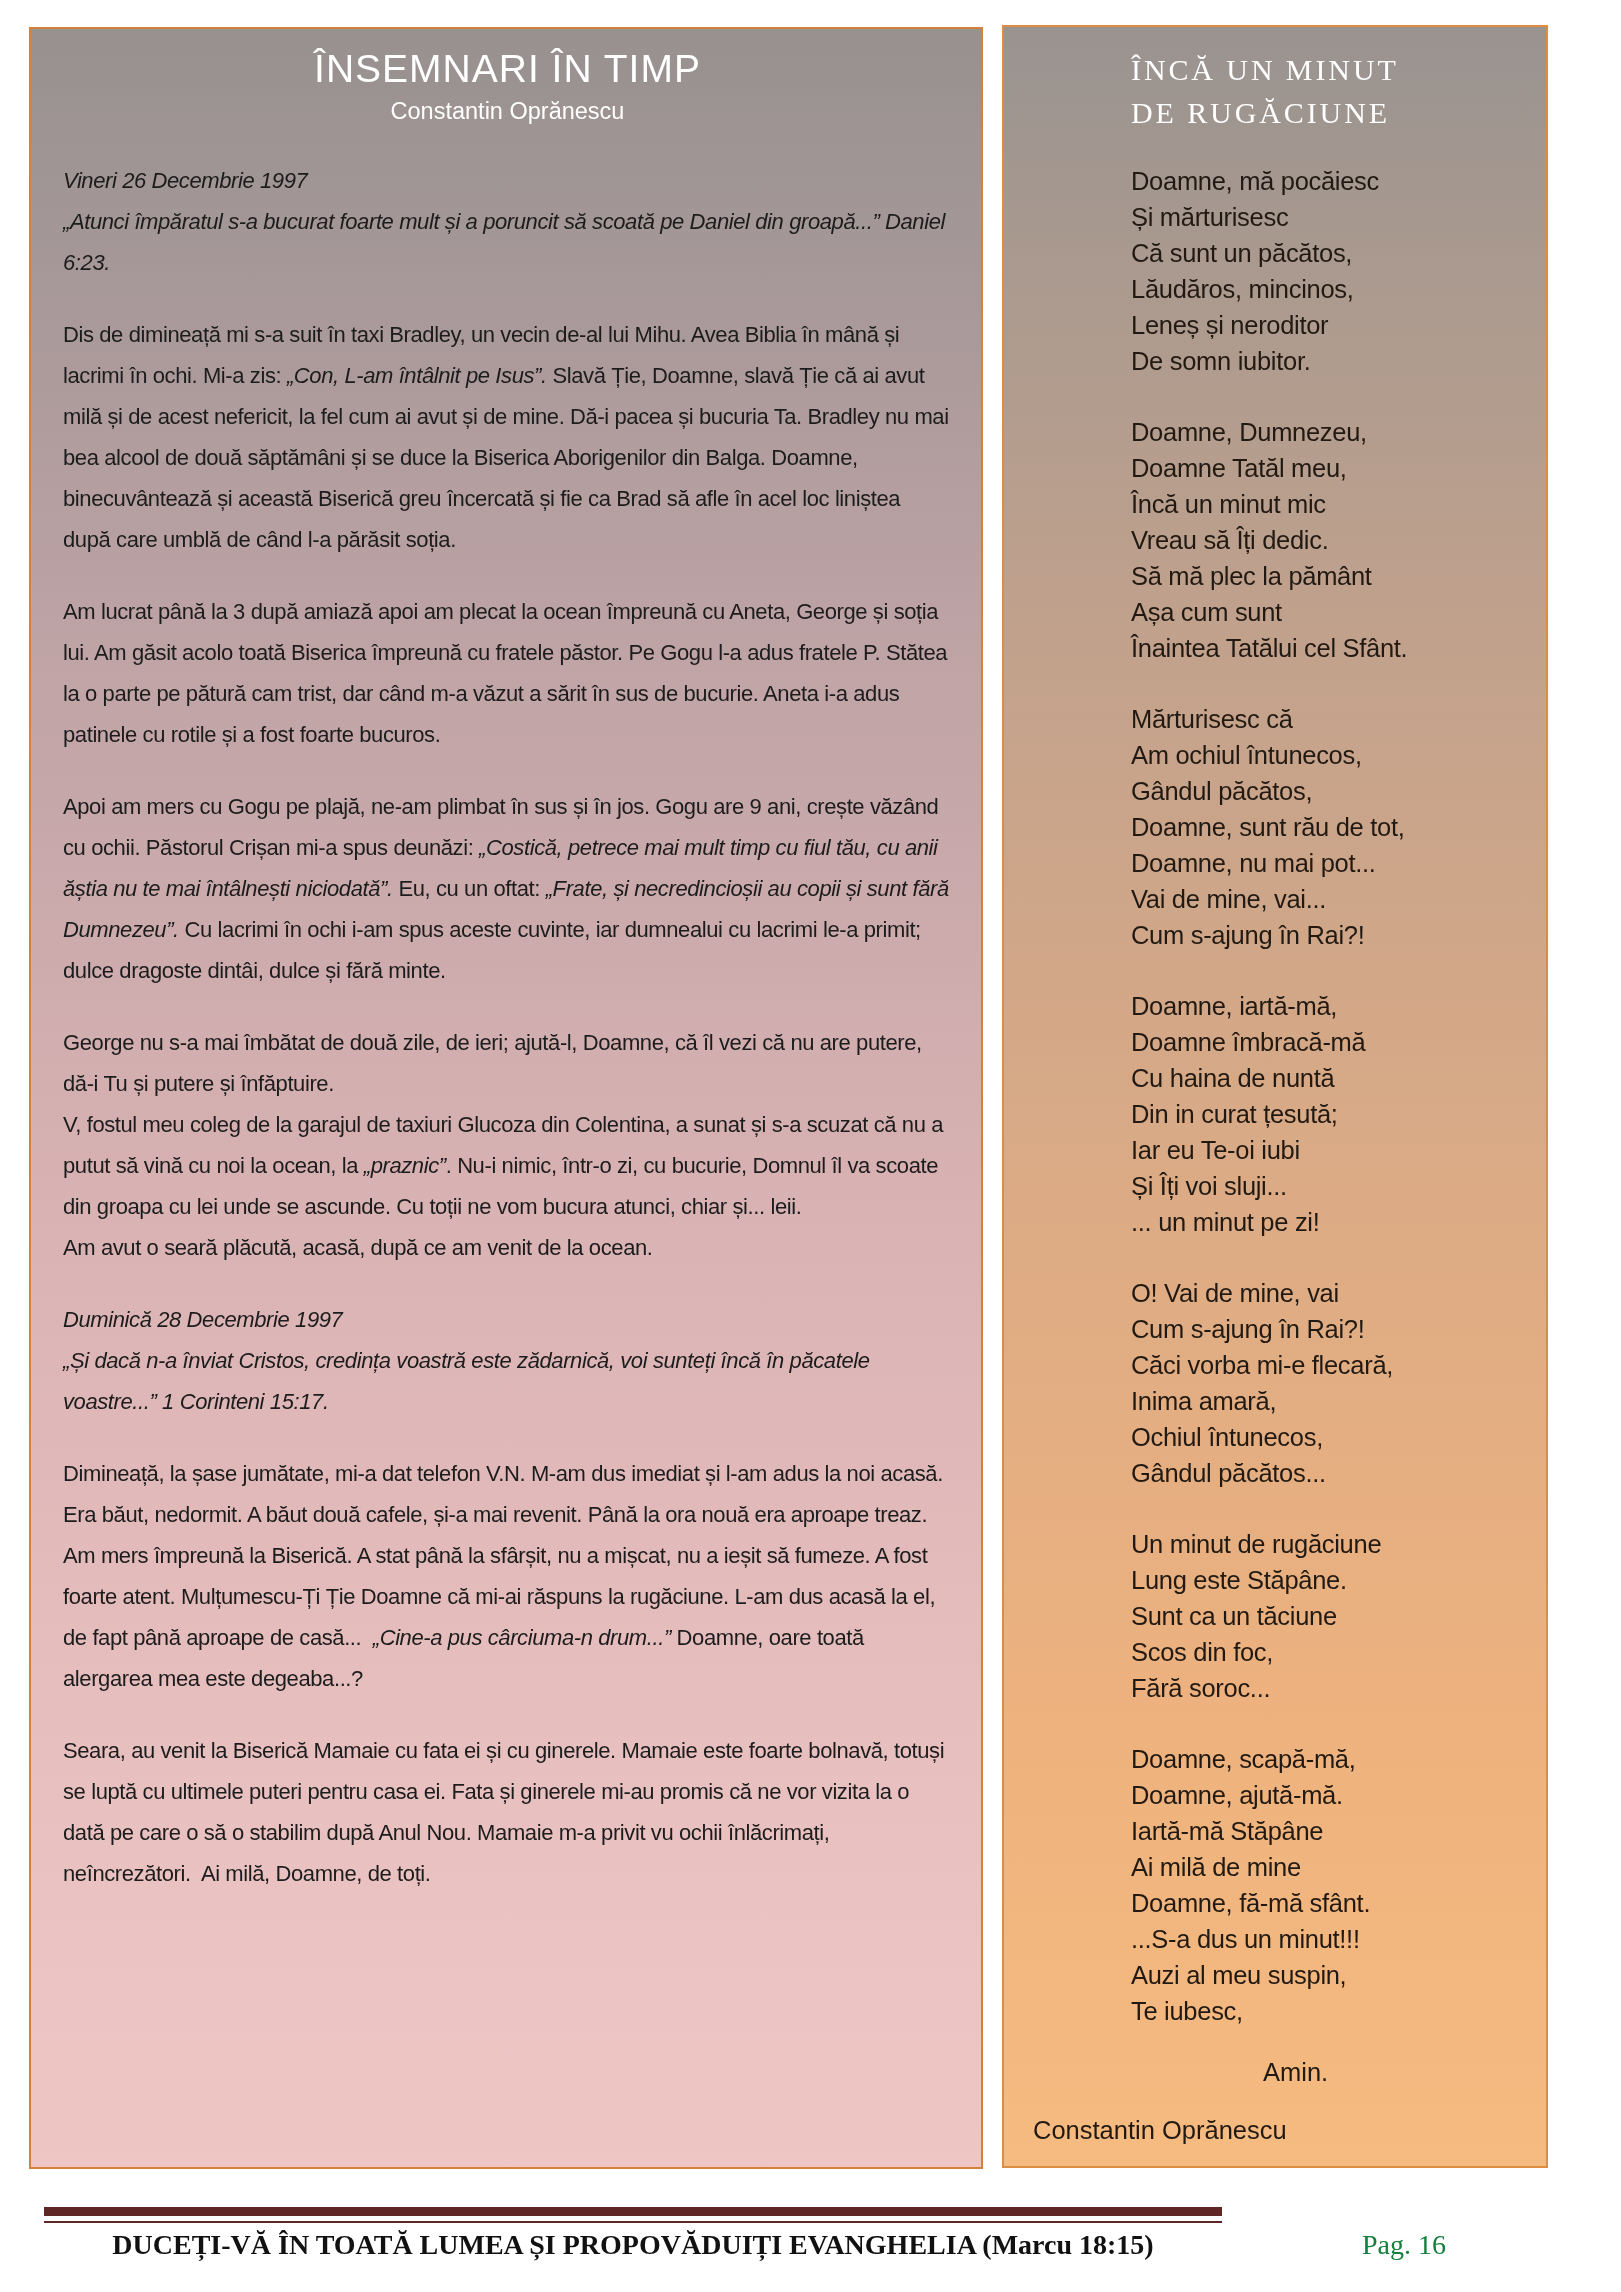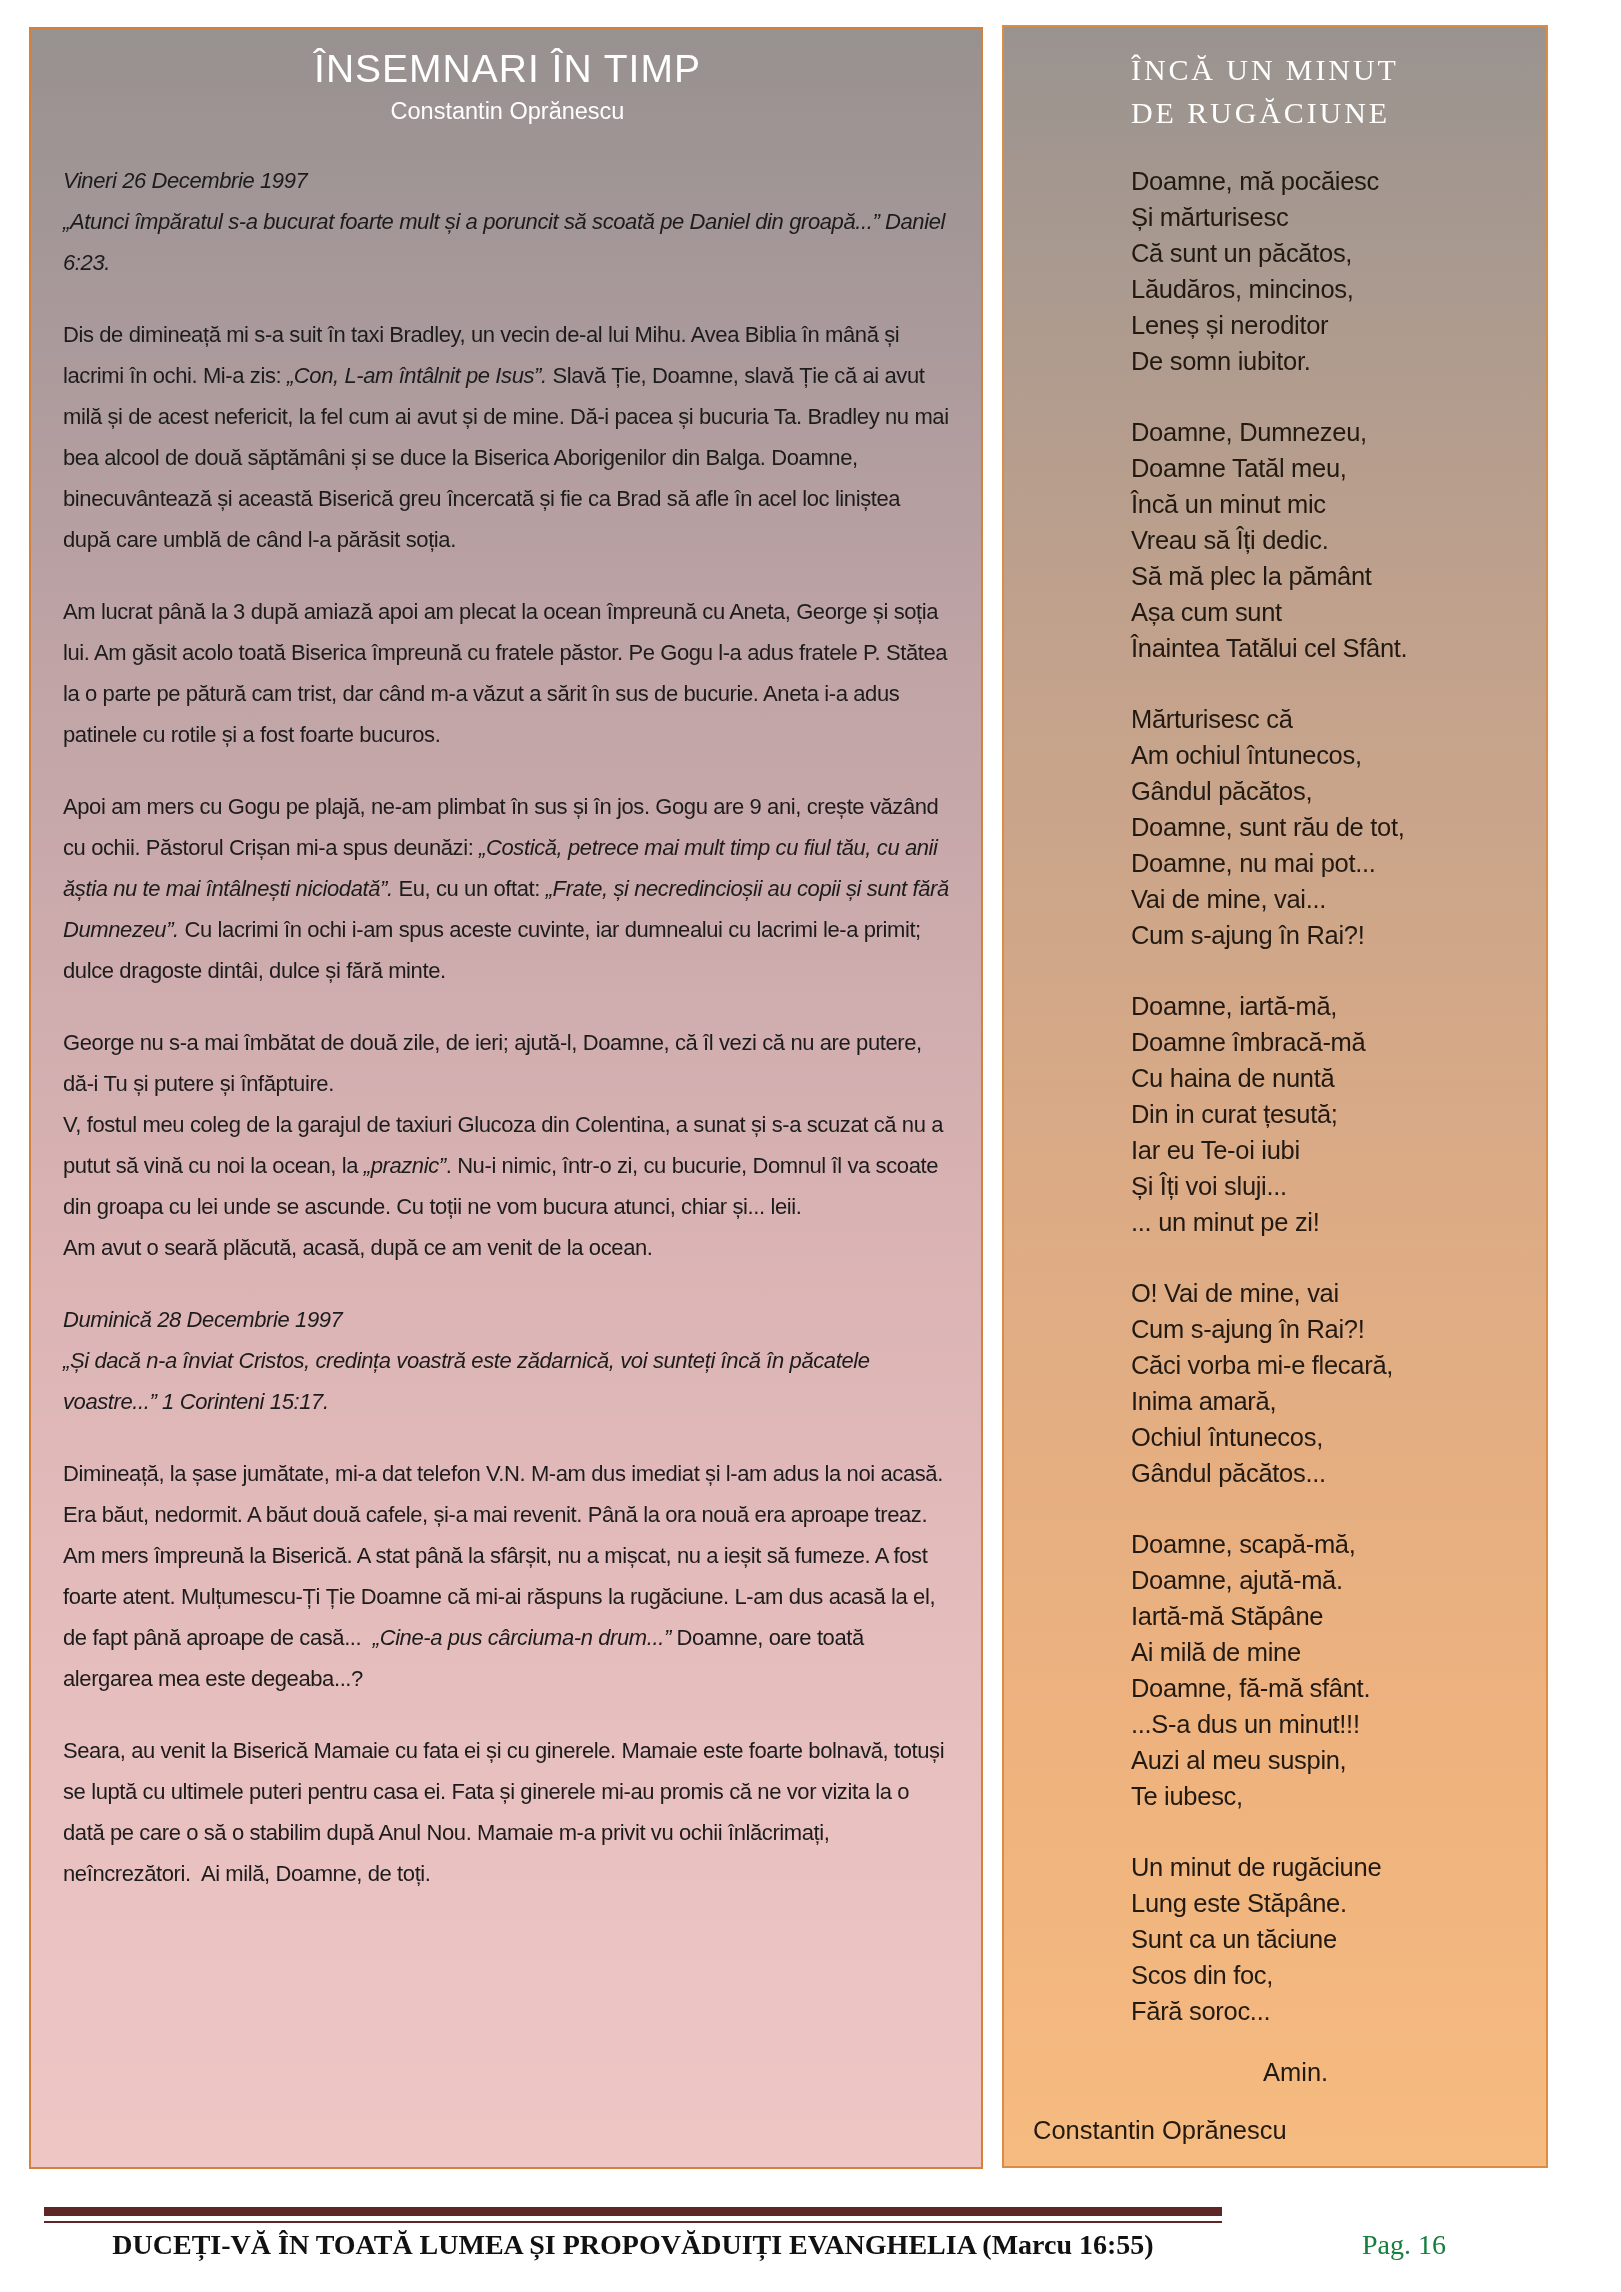--- a/index.html
+++ b/index.html
@@ -104,39 +104,39 @@
         </div>
         <div class="stanza">
           <div class="poem-line">O! Vai de mine, vai</div>
           <div class="poem-line">Cum s-ajung în Rai?!</div>
           <div class="poem-line">Căci vorba mi-e flecară,</div>
           <div class="poem-line">Inima amară,</div>
           <div class="poem-line">Ochiul întunecos,</div>
           <div class="poem-line">Gândul păcătos...</div>
         </div>
         <div class="stanza">
+          <div class="poem-line">Un minut de rugăciune</div>
+          <div class="poem-line">Lung este Stăpâne.</div>
+          <div class="poem-line">Sunt ca un tăciune</div>
+          <div class="poem-line">Scos din foc,</div>
+          <div class="poem-line">Fără soroc...</div>
+        </div>
+        <div class="stanza">
           <div class="poem-line">Doamne, scapă-mă,</div>
           <div class="poem-line">Doamne, ajută-mă.</div>
           <div class="poem-line">Iartă-mă Stăpâne</div>
           <div class="poem-line">Ai milă de mine</div>
           <div class="poem-line">Doamne, fă-mă sfânt.</div>
           <div class="poem-line">...S-a dus un minut!!!</div>
           <div class="poem-line">Auzi al meu suspin,</div>
           <div class="poem-line">Te iubesc,</div>
         </div>
-        <div class="stanza">
-          <div class="poem-line">Un minut de rugăciune</div>
-          <div class="poem-line">Lung este Stăpâne.</div>
-          <div class="poem-line">Sunt ca un tăciune</div>
-          <div class="poem-line">Scos din foc,</div>
-          <div class="poem-line">Fără soroc...</div>
-        </div>
       </div>
     <div class="amen">Amin.</div>
     <div class="rc-signature">Constantin Oprănescu</div>
   </div>
 
   <div class="footer-rule"></div>
-  <div class="footer-verse">DUCEȚI-VĂ ÎN TOATĂ LUMEA ȘI PROPOVĂDUIȚI EVANGHELIA (Marcu 16:55)</div>
+  <div class="footer-verse">DUCEȚI-VĂ ÎN TOATĂ LUMEA ȘI PROPOVĂDUIȚI EVANGHELIA (Marcu 18:15)</div>
   <div class="footer-page">Pag. 16</div>
 
 </div>
 
 
 </body></html>

